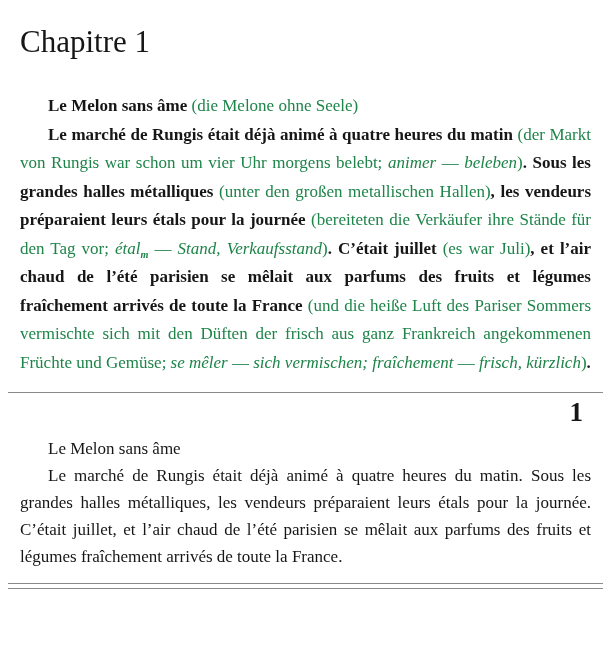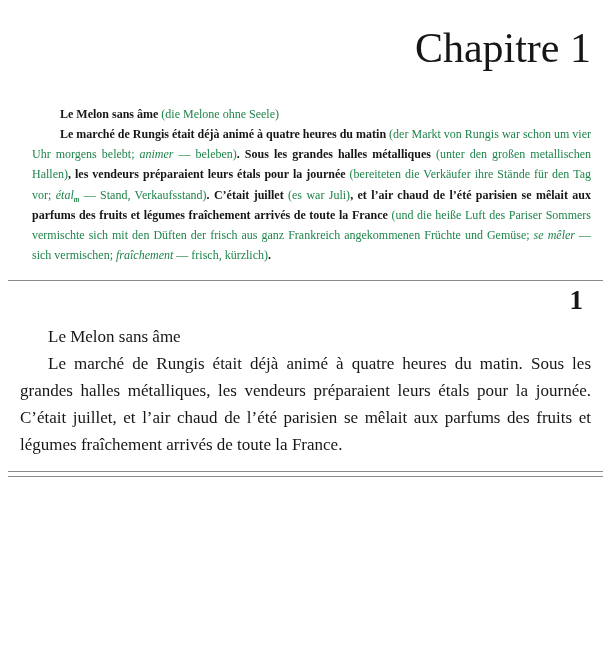--- a/index.html
+++ b/index.html
@@ -8,44 +8,43 @@
     --rule:#8a8a8a;
   }
   html,body{margin:0;padding:0;}
   body{
     width:611px;height:648px;overflow:hidden;
     background:#ffffff;color:var(--ink);
     font-family:"Liberation Serif", serif;
   }
   .page{padding:16px 20px 0;box-sizing:border-box;}
   .title{
-    text-align:right;
-    font-size:42px;
+    text-align:left;
+    font-size:31px;
     font-weight:400;
     margin:8px 0 32px;
     color:var(--ink);
     font-family:Liberation Serif, serif;
   }
   .para{margin:0;text-align:justify;text-indent:28px;}
   .para-inter{
-    font-size:12px;
+    font-size:17px;
     line-height:1.68;
     color:var(--ink);
-    margin-left:12px;
   }
   .para-plain{
     font-size:17px;
     line-height:1.58;
     font-weight:400;
     color:var(--ink);
   }
   .seg-fr{font-weight:bold;color:var(--ink);}
   .seg-de{color:var(--green);font-weight:400;}
   .seg-dbi{color:var(--green);font-weight:normal;font-style:italic;}
-  .seg-di{color:var(--green);font-weight:400;}
+  .seg-di{color:var(--green);font-style:italic;font-weight:400;}
   .seg-dsub{
     color:var(--green);font-weight:bold;font-style:italic;
     font-size:0.6em;vertical-align:sub;line-height:0;
   }
   .separator{
     margin:15px -12px 4px;
     height:0;
     border-top:1.5px solid var(--rule);
   }
   .separator-bottom{

